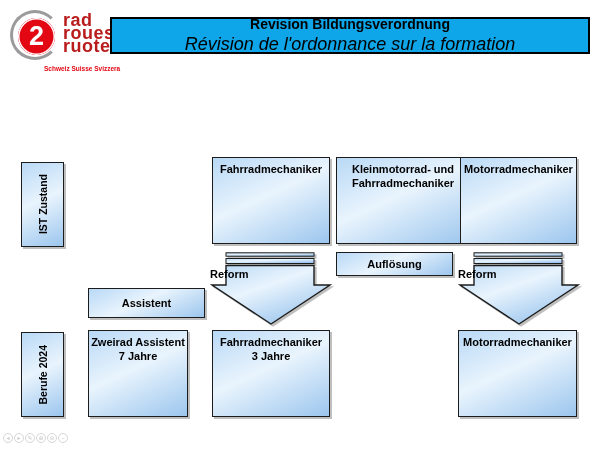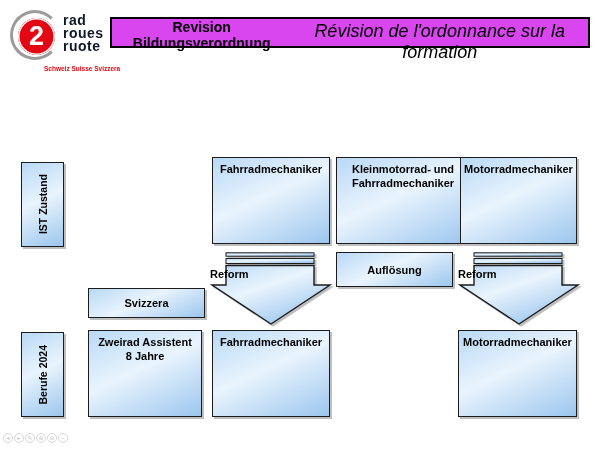--- a/index.html
+++ b/index.html
@@ -8,28 +8,28 @@
   #stage { position: relative; width: 600px; height: 450px; background: #fff; overflow: hidden; }
 
   
   .logo { position: absolute; left: 8px; top: 8px; width: 100px; height: 64px; }
   .logo-ring { position: absolute; left: 2px; top: 2px; width: 50px; height: 50px;
                border: 3px solid #9b9b9b; border-right-color: transparent; border-radius: 50%; }
   .logo-circle { position: absolute; left: 10px; top: 10px; width: 37px; height: 37px;
                  background: #e30613; border-radius: 50%; color: #fff;
                  font-weight: bold; font-size: 27px; line-height: 36px; text-align: center;
                  box-shadow: inset 0 0 0 1.5px #fff, inset 0 0 0 3px #e30613; }
-  .logo-words { position: absolute; left: 55px; top: 6px; color: #0f172a;
-                font-weight: bold; font-size: 14px; line-height: 13px; letter-spacing: .5px; }
+  .logo-words { position: absolute; left: 55px; top: 6px; color: #b91c1c;
+                font-weight: bold; font-size: 18px; line-height: 13px; letter-spacing: .5px; }
   .logo-tagline { position: absolute; left: 36px; top: 57px; color: #e30613;
                   font-weight: bold; font-size: 6.5px; white-space: nowrap; }
 
-  .title-box { position: absolute; left: 110px; top: 17px; width: 480px; height: 31px;
-               background: #d946ef; border: 2px solid #000; text-align: center;
-               display: flex; flex-direction: row; justify-content: center; }
+  .title-box { position: absolute; left: 110px; top: 17px; width: 480px; height: 37px;
+               background: #0ea5e9; border: 2px solid #000; text-align: center;
+               display: flex; flex-direction: column; justify-content: center; }
   .title-main { font-weight: bold; font-size: 14px; color: #000; }
   .title-sub  { font-style: italic; font-size: 18px; color: #000; margin-top: 2px; }
 
   
   .bbox { position: absolute; border: 1.5px solid #1c1c1c;
           background: linear-gradient(155deg, #b9d9f6 0%, #e9f4fd 45%, #9cc6ee 100%);
           box-shadow: 2px 2px 0 #bfbfbf; font-weight: bold; font-size: 11px; color: #000;
           text-align: center; }
   .toprow { top: 157px; height: 87px; padding-top: 4px; line-height: 14px; }
   .botrow { top: 330px; height: 87px; padding-top: 4px; line-height: 14px; }
@@ -106,43 +106,44 @@
           <stop offset="1" stop-color="#9cc6ee"></stop>
         </linearGradient>
       </defs>
       <rect x="16" y="0.8" width="88" height="3.4" fill="url(#gA)" stroke="#1c1c1c" stroke-width="1"></rect>
       <rect x="16" y="6.5" width="88" height="5" fill="url(#gA)" stroke="#1c1c1c" stroke-width="1"></rect>
       <path d="M16,13.5 H104 V33 H120 L61,72 L2,33 H16 Z" fill="url(#gA)" stroke="#1c1c1c" stroke-width="1.4"></path>
     </svg>
     <div class="arrow-label">Reform</div>
   </div>
 
-  <div class="bbox midbox" style="left:336px; top:252px; width:117px; height:35px;">
+  <div class="bbox midbox" style="left:336px; top:252px; width:117px; height:24px;">
     <span>Auflösung</span>
   </div>
 
   <div class="arrow-wrap" style="left:458px; top:252px;">
     <svg width="122" height="74" viewBox="0 0 122 74">
       <rect x="16" y="0.8" width="88" height="3.4" fill="url(#gA)" stroke="#1c1c1c" stroke-width="1"></rect>
       <rect x="16" y="6.5" width="88" height="5" fill="url(#gA)" stroke="#1c1c1c" stroke-width="1"></rect>
       <path d="M16,13.5 H104 V33 H120 L61,72 L2,33 H16 Z" fill="url(#gA)" stroke="#1c1c1c" stroke-width="1.4"></path>
     </svg>
     <div class="arrow-label">Reform</div>
   </div>
 
   <div class="bbox midbox" style="left:88px; top:288px; width:117px; height:30px;">
-    <span>Svizzera</span>
+    <span>Assistent</span>
   </div>
 
-  <div class="bbox botrow" style="left:88px; width:114px;">
+  <div class="bbox botrow" style="left:88px; width:100px;">
     <div>Zweirad Assistent</div>
-    <div>8 Jahre</div>
+    <div>7 Jahre</div>
   </div>
   <div class="bbox botrow" style="left:212px; width:118px;">
     <div>Fahrradmechaniker</div>
+    <div>3 Jahre</div>
   </div>
   <div class="bbox botrow" style="left:458px; width:119px;">
     <div>Motorradmechaniker</div>
   </div>
 
   <div class="footer-controls">
     <div class="ctl">◂</div>
     <div class="ctl">▸</div>
     <div class="ctl">✎</div>
     <div class="ctl">⊕</div>

